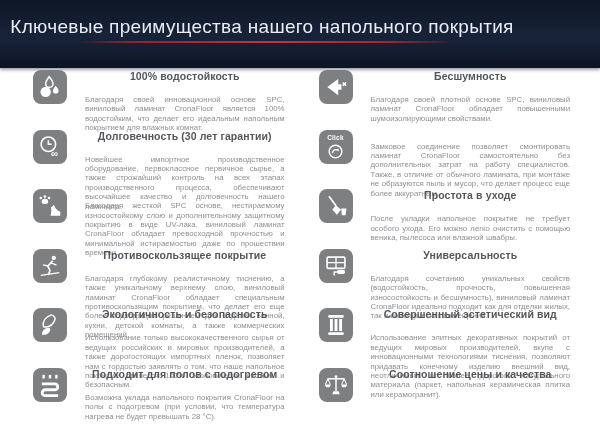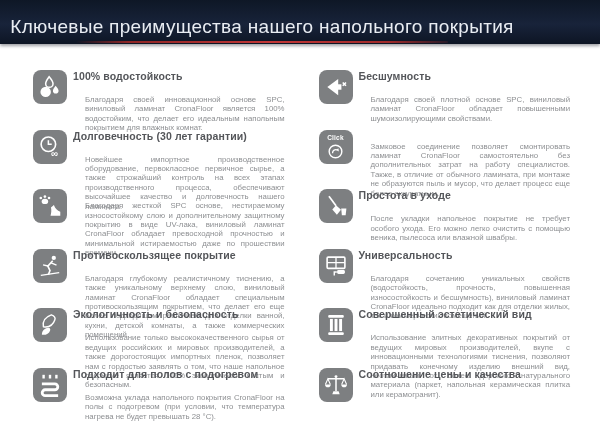--- a/index.html
+++ b/index.html
@@ -3,21 +3,21 @@
 <meta charset="utf-8">
 <style>
   html,body{margin:0;padding:0;background:#e5e5e5;}
   .canvas{
     position:relative;width:600px;height:424px;background:#ffffff;
     overflow:hidden;font-family:"Liberation Sans",sans-serif;
     --accent:#b53131;--icon-bg:#7d7f81;--title-color:#54565a;
     --text-color:#8d8f92;--header-text:#e9edf3;
   }
   .header{
-    position:absolute;top:0;left:0;right:0;height:44px;
+    position:absolute;top:0;left:0;right:0;height:68px;
     background:linear-gradient(180deg,#0e1726 0%,#18233a 55%,#0d1524 100%);
     box-shadow:0 2px 3px rgba(40,45,55,.45);
   }
   .title-wrap{padding-top:16px;margin-right:76px;text-align:center;}
   .page-title{
     margin:0;font-size:19px;line-height:22px;font-weight:normal;
     color:var(--header-text);letter-spacing:.3px;
   }
   .red-line{
     height:2px;width:372px;margin:3px auto 0;border-radius:1px;
@@ -37,21 +37,21 @@
   }
   .icon-box svg{width:26px;height:26px;display:block;}
   .icon-box.has-label svg{width:19px;height:19px;}
   .icon-label{
     color:#fff;font-size:6.5px;font-weight:bold;line-height:7px;
     margin:2px 0 1px;letter-spacing:.2px;
   }
   .item-text{flex:1;min-width:0;}
   .item-title{
     margin:0 0 2.5px;font-size:10.5px;line-height:13px;font-weight:bold;
-    color:var(--title-color);white-space:nowrap;letter-spacing:.1px;
+    color:var(--title-color);white-space:nowrap;letter-spacing:.1px;text-align:center;
   }
   .item-desc{
     margin:12px;font-size:7.8px;line-height:9.4px;color:var(--text-color);
     text-align:justify;
   }
 </style>
 </head>
 <body>
 
 <div class="canvas" style="--accent: #b53131; --icon-bg: #7d7f81; --title-color: #54565a; --text-color: #8d8f92; --header-text: #e9edf3;">

